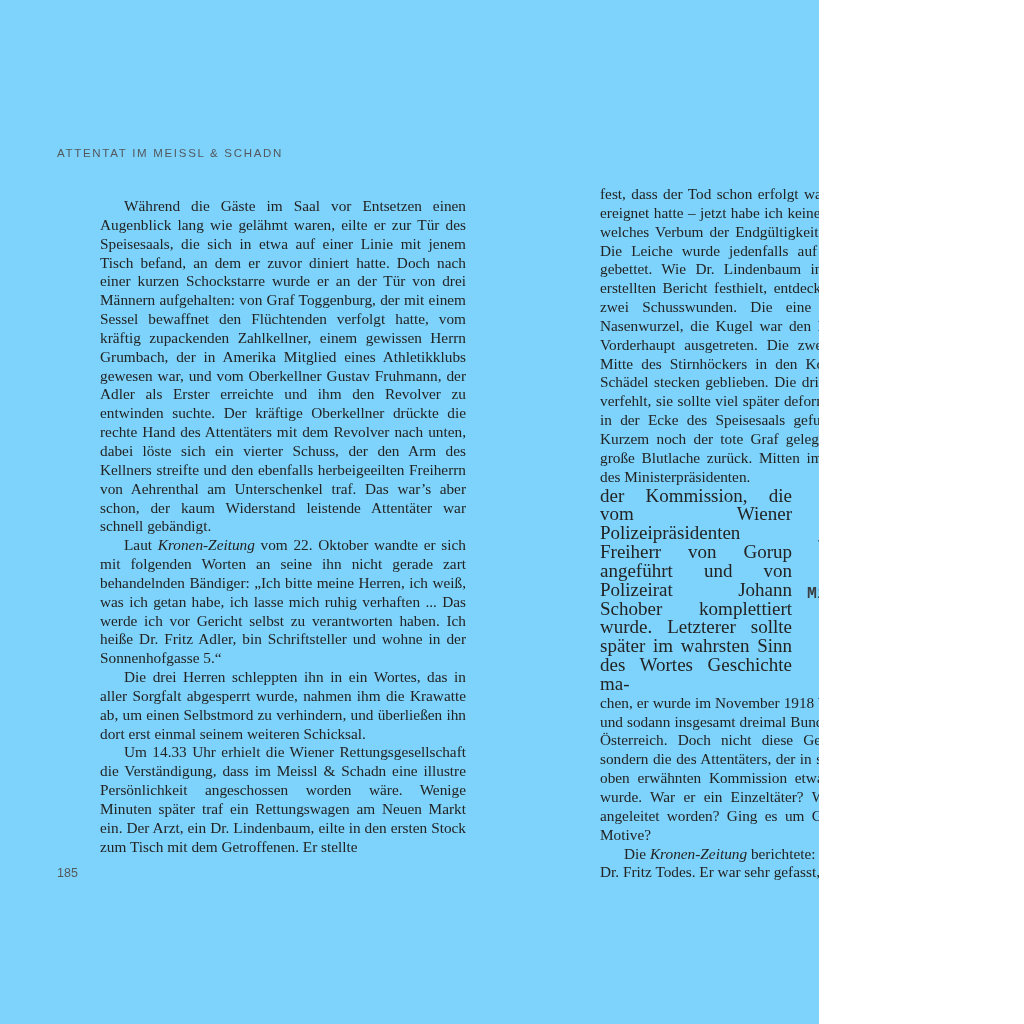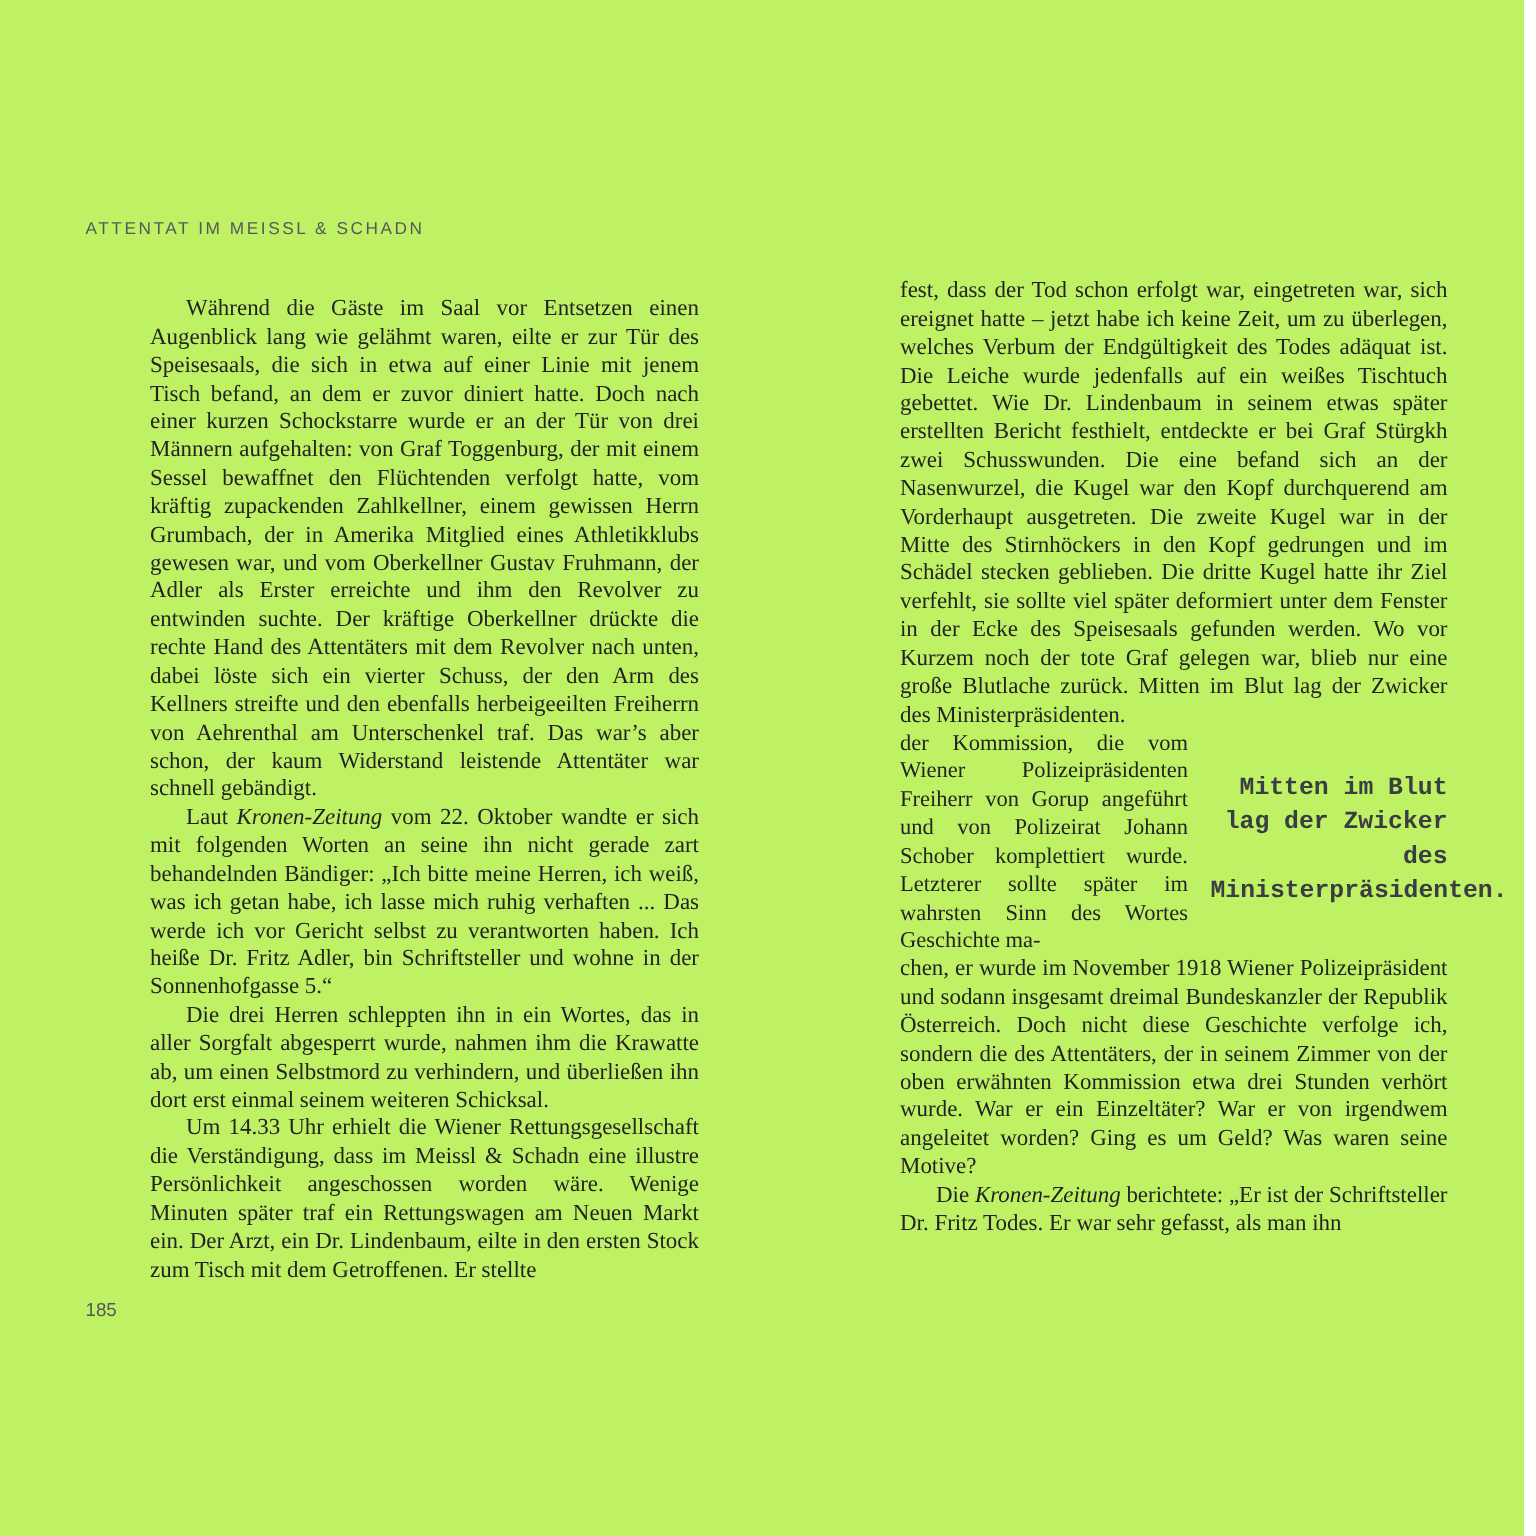--- a/index.html
+++ b/index.html
@@ -1,20 +1,20 @@
 <!DOCTYPE html>
 <html lang="de"><head>
 <meta charset="utf-8">
 <style>
   html,body{margin:0;padding:0;}
   body{background:#ffffff;}
   .sheet{
     position:relative;
-    width:1016px;height:1024px;
-    background:#bef264;
+    width:819px;height:1024px;
+    background:#7dd3fc;
     overflow:hidden;
     font-family:"Liberation Serif", serif;
     color:#232323;
   }
   
   .running-header{
     font-family:"Liberation Sans", sans-serif;
     color:#54585c;
     font-size:12px;
   }
@@ -53,21 +53,21 @@
   }
   .indent{text-indent:24px;}
   .body-text i{}
   
   .wrap-row{
     display:flex;
     width:365px;
   }
   .wrap-text{
     width:192px;
-    font-size:15px;
+    font-size:19px;
     line-height:18.85px;
     text-align:justify;
   }
   .quote-col{
     flex:1;
     display:flex;
     justify-content:flex-end;
   }
   .pull-quote{
     width:158px;

